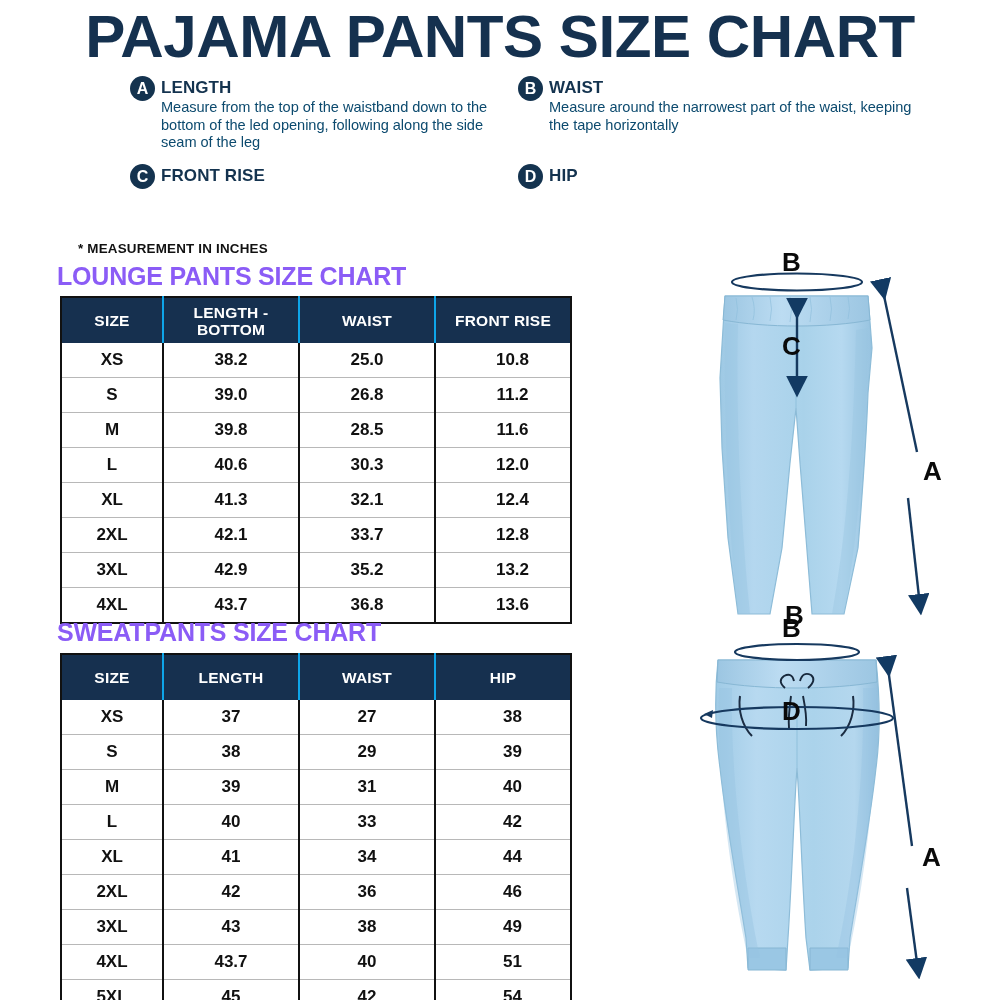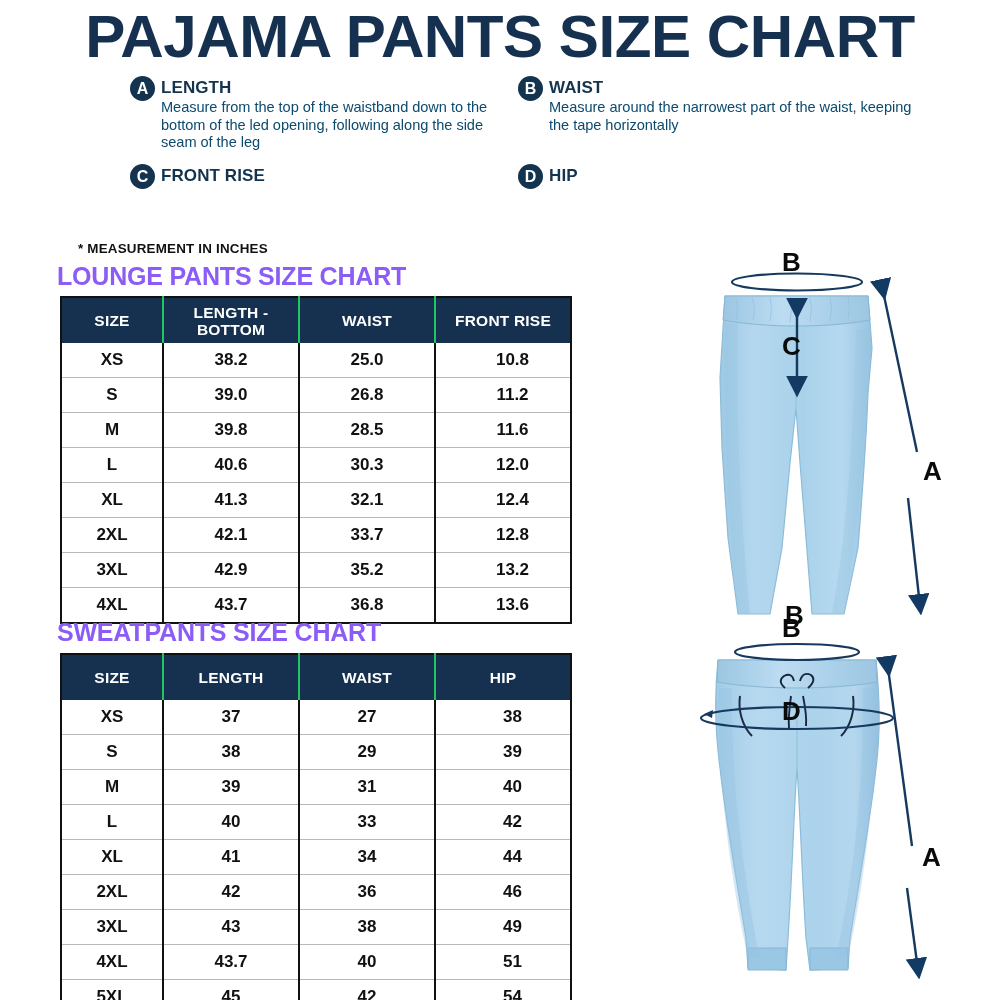--- a/index.html
+++ b/index.html
@@ -108,21 +108,21 @@
     table-layout: fixed;
     border: 2px solid #111;
   }
   table.size-table th {
     background: #16304f;
     color: #ffffff;
     font-size: 15.5px;
     font-weight: 600;
     letter-spacing: 0.2px;
     height: 45px;
-    border-right: 2px solid #22c55e;
+    border-right: 2px solid #0ea5e9;
     padding: 0 2px;
     line-height: 17px;
   }
   table.size-table th:last-child { border-right: none; }
   table.size-table td {
     text-align: center;
     font-size: 17px;
     font-weight: 600;
     color: #111;
     height: 32px;

